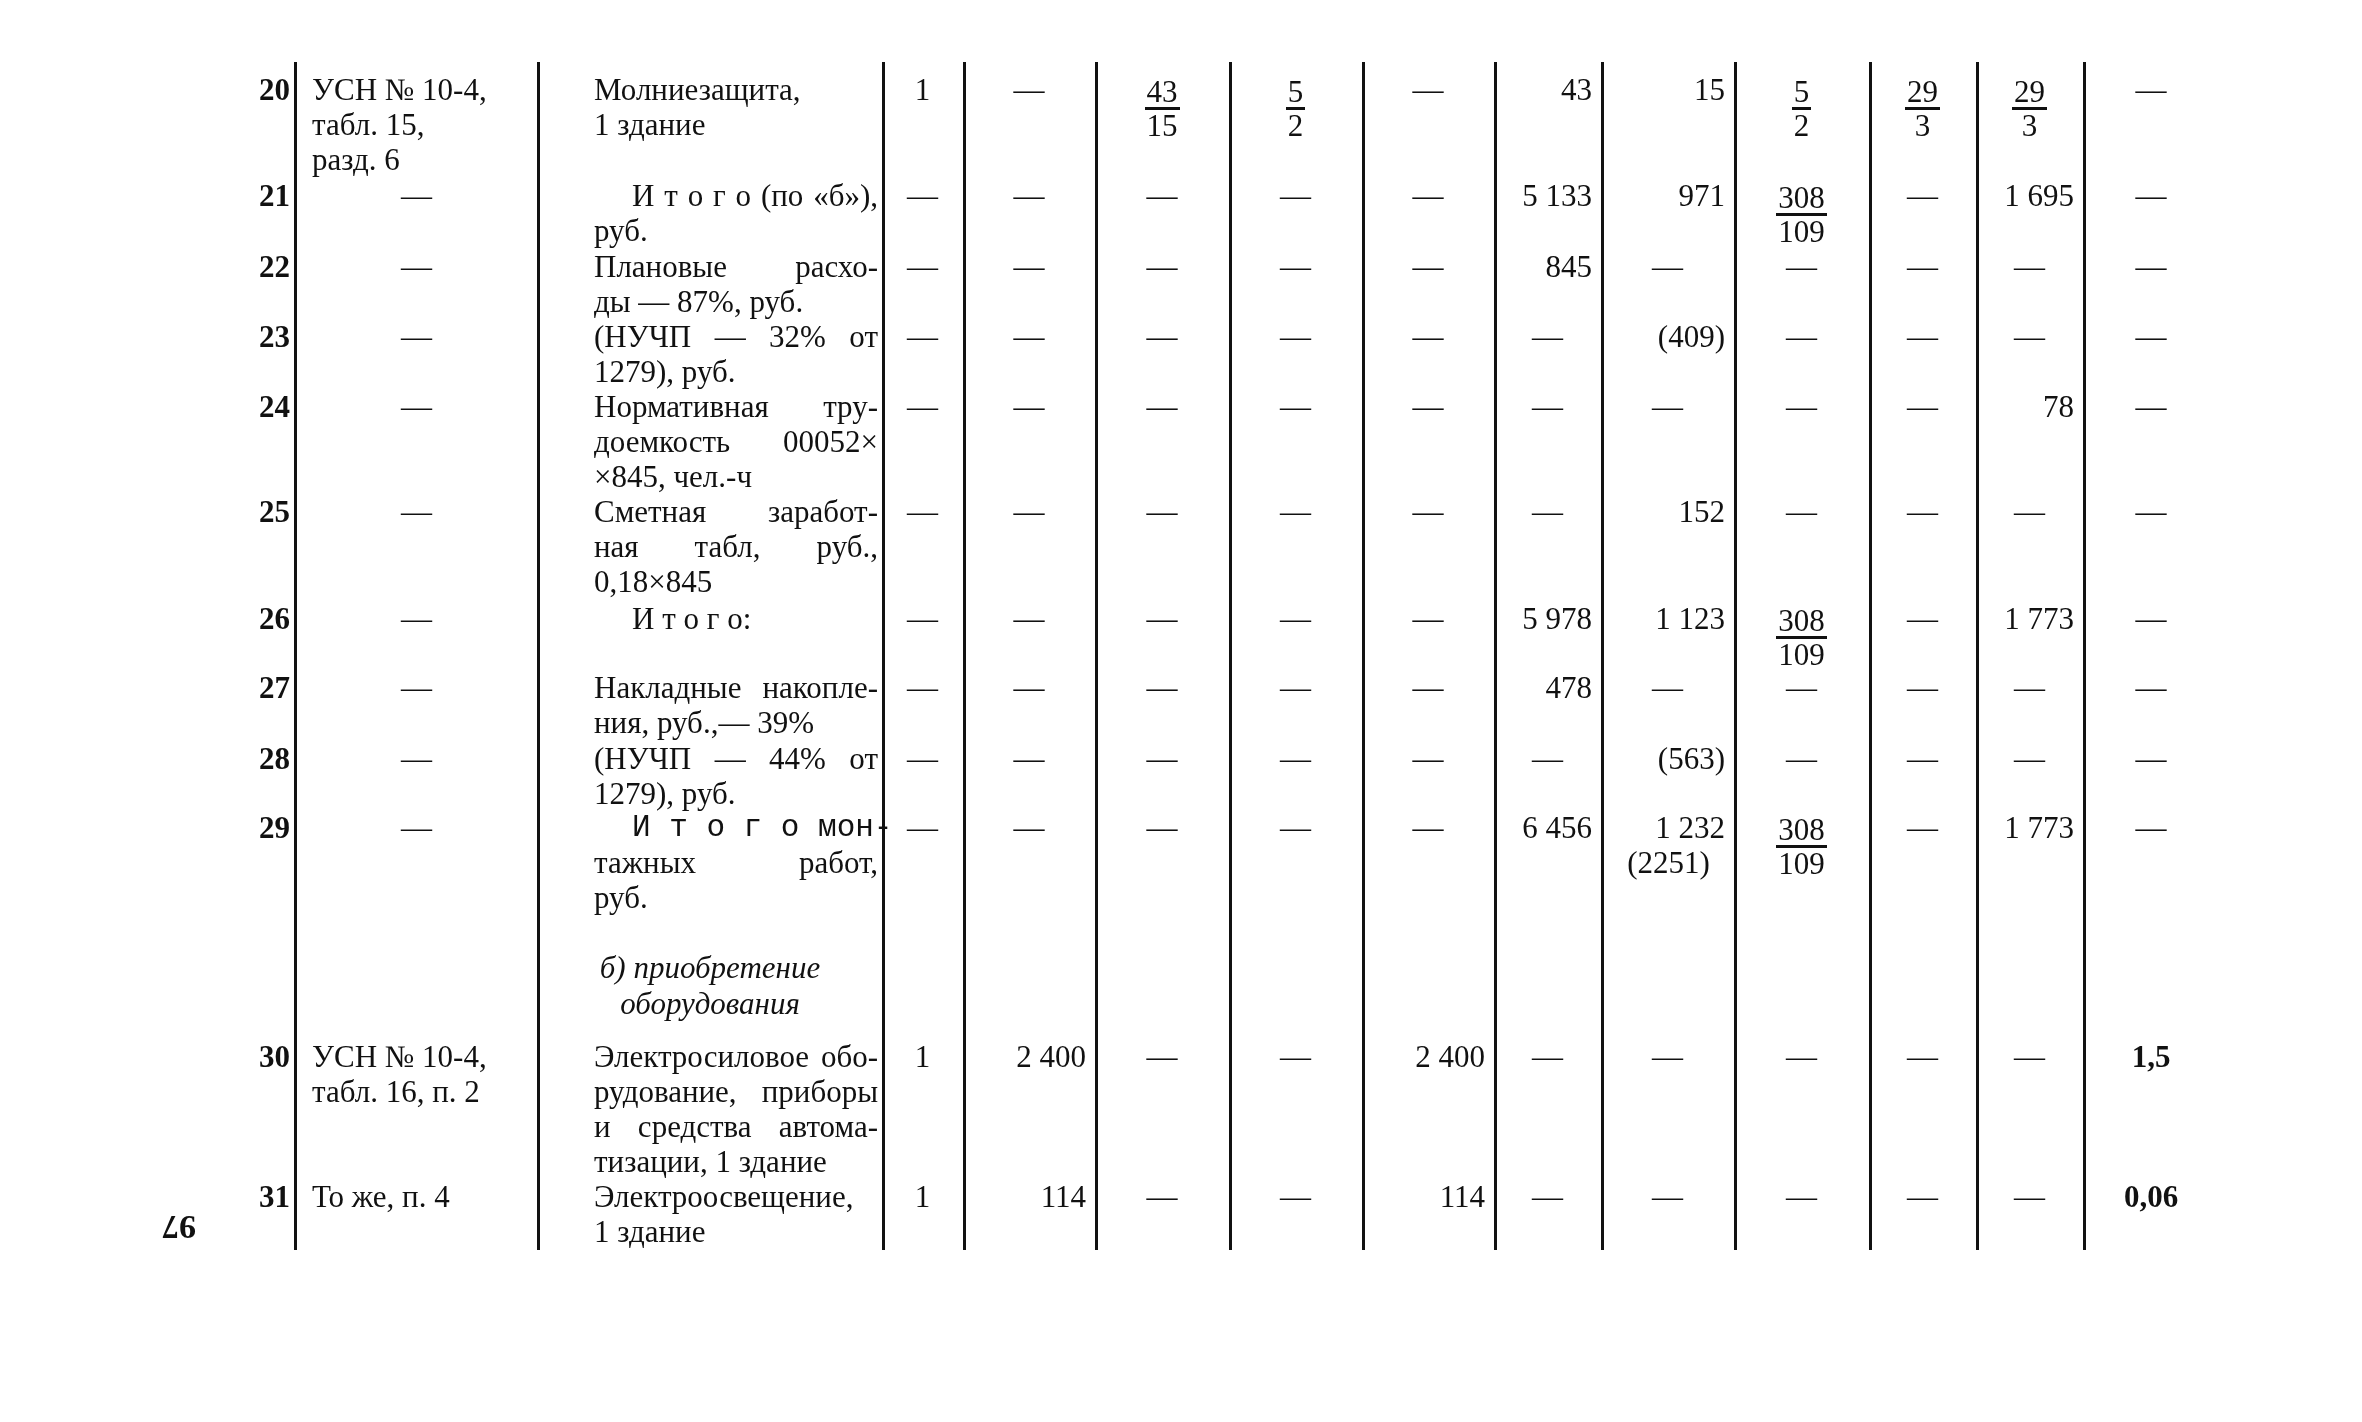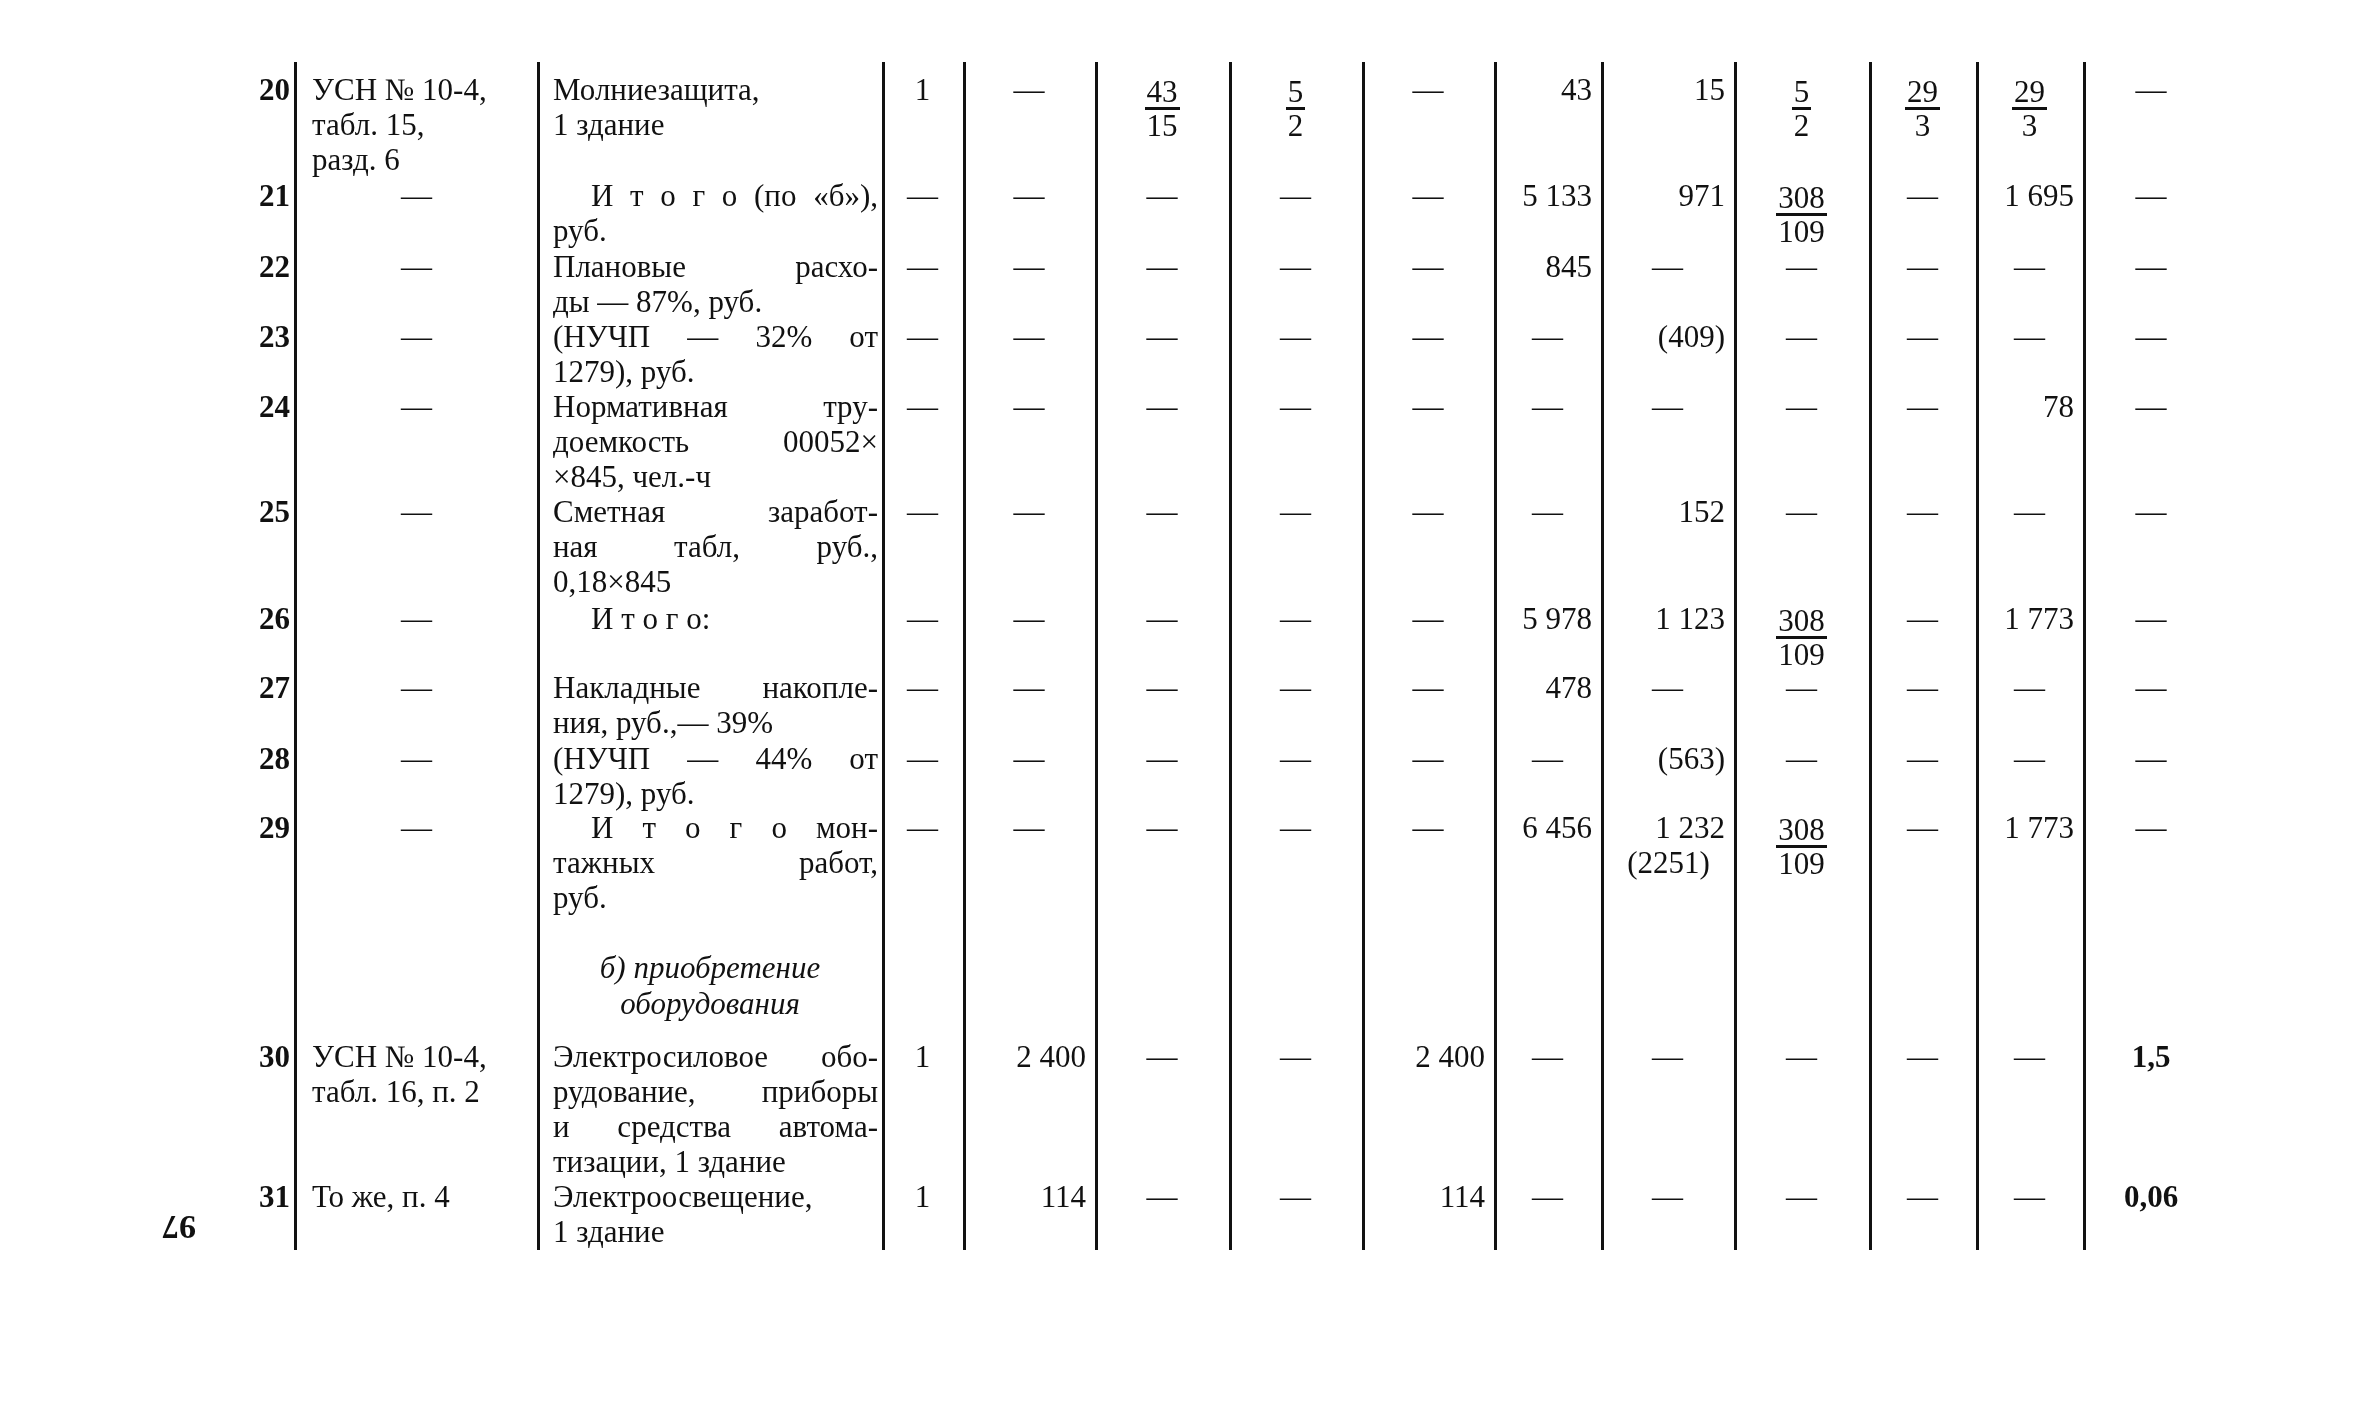--- a/index.html
+++ b/index.html
@@ -5,21 +5,21 @@
   html, body { margin:0; padding:0; background:#ffffff; }
   body { width:2362px; height:1422px; position:relative; overflow:hidden;
          font-family:"Liberation Serif", "DejaVu Serif", serif; color:#111; }
   .page { position:absolute; left:0; top:0; width:2362px; height:1422px; }
   .vline { position:absolute; width:3px; background:#111; }
   .cell { position:absolute; font-size:31px; line-height:35px; white-space:nowrap; }
   .num { text-align:right; font-weight:bold; }
   .c { text-align:center; }
   .r { text-align:right; }
   .desc { position:absolute; font-size:31px; line-height:35px; width:325px; text-align:justify; }
-  .desc .ln { display:block; text-align:justify; text-align-last:justify; height:35px; white-space:nowrap; }
+  .desc .ln { display:block; text-align:justify; text-align-last:justify; height:35px; white-space:nowrap;margin-left:41px; }
   .desc .ln.last { text-align-last:left; }
   .frac { display:inline-flex; flex-direction:column; align-items:center; line-height:31px; }
   .frac .n { border-bottom:3px solid #111; padding:0 2px; }
   .frac .d { padding:0 2px; }
   .italic { font-style:italic; text-align:center; }
   .pageno { position:absolute; font-size:34px; font-weight:bold; transform:rotate(180deg); }
 </style>
 </head>
 <body>
 
@@ -66,21 +66,21 @@
     </div><div class="cell c" style="left: 891px; width: 63px; top: 601px;">—</div><div class="cell c" style="left: 972px; width: 114px; top: 601px;">—</div><div class="cell c" style="left: 1104px; width: 116px; top: 601px;">—</div><div class="cell c" style="left: 1238px; width: 115px; top: 601px;">—</div><div class="cell c" style="left: 1371px; width: 114px; top: 601px;">—</div><div class="cell r" style="left: 1503px; width: 89px; top: 601px;">5 978</div><div class="cell r" style="left: 1610px; width: 115px; top: 601px;">1 123</div><div class="cell c" style="left: 1743px; width: 117px; top: 603px;"><span class="frac">
         <span class="n">308</span>
         <span class="d">109</span>
       </span></div><div class="cell c" style="left: 1878px; width: 89px; top: 601px;">—</div><div class="cell r" style="left: 1985px; width: 89px; top: 601px;">1 773</div><div class="cell c" style="left: 2092px; width: 118px; top: 601px;">—</div><div style="display: contents;"></div><div class="cell num" style="left: 230px; width: 60px; top: 670px;">27</div><div class="cell c" style="top: 670px; left: 298px; width: 237px;">—</div><div class="desc" style="left: 553px; top: 670px;">
       <span class="ln">Накладные накопле-</span>
       <span class="ln last">ния, руб.,— 39%</span>
     </div><div class="cell c" style="left: 891px; width: 63px; top: 670px;">—</div><div class="cell c" style="left: 972px; width: 114px; top: 670px;">—</div><div class="cell c" style="left: 1104px; width: 116px; top: 670px;">—</div><div class="cell c" style="left: 1238px; width: 115px; top: 670px;">—</div><div class="cell c" style="left: 1371px; width: 114px; top: 670px;">—</div><div class="cell r" style="left: 1503px; width: 89px; top: 670px;">478</div><div class="cell c" style="left: 1610px; width: 115px; top: 670px;">—</div><div class="cell c" style="left: 1743px; width: 117px; top: 670px;">—</div><div class="cell c" style="left: 1878px; width: 89px; top: 670px;">—</div><div class="cell c" style="left: 1985px; width: 89px; top: 670px;">—</div><div class="cell c" style="left: 2092px; width: 118px; top: 670px;">—</div><div style="display: contents;"></div><div class="cell num" style="left: 230px; width: 60px; top: 741px;">28</div><div class="cell c" style="top: 741px; left: 298px; width: 237px;">—</div><div class="desc" style="left: 553px; top: 741px;">
       <span class="ln">(НУЧП — 44% от</span>
       <span class="ln last">1279), руб.</span>
     </div><div class="cell c" style="left: 891px; width: 63px; top: 741px;">—</div><div class="cell c" style="left: 972px; width: 114px; top: 741px;">—</div><div class="cell c" style="left: 1104px; width: 116px; top: 741px;">—</div><div class="cell c" style="left: 1238px; width: 115px; top: 741px;">—</div><div class="cell c" style="left: 1371px; width: 114px; top: 741px;">—</div><div class="cell c" style="left: 1503px; width: 89px; top: 741px;">—</div><div class="cell r" style="left: 1610px; width: 115px; top: 741px;">(563)</div><div class="cell c" style="left: 1743px; width: 117px; top: 741px;">—</div><div class="cell c" style="left: 1878px; width: 89px; top: 741px;">—</div><div class="cell c" style="left: 1985px; width: 89px; top: 741px;">—</div><div class="cell c" style="left: 2092px; width: 118px; top: 741px;">—</div><div style="display: contents;"></div><div class="cell num" style="left: 230px; width: 60px; top: 810px;">29</div><div class="cell c" style="top: 810px; left: 298px; width: 237px;">—</div><div class="desc" style="left: 553px; top: 810px;">
-      <span class="ln" style="padding-left: 38px;">И т о г о мон-</span>
+      <span class="ln" style="padding-left: 38px; font-family: Liberation Mono, monospace;">И т о г о мон-</span>
       <span class="ln">тажных работ,</span>
       <span class="ln last">руб.</span>
     </div><div class="cell c" style="left: 891px; width: 63px; top: 810px;">—</div><div class="cell c" style="left: 972px; width: 114px; top: 810px;">—</div><div class="cell c" style="left: 1104px; width: 116px; top: 810px;">—</div><div class="cell c" style="left: 1238px; width: 115px; top: 810px;">—</div><div class="cell c" style="left: 1371px; width: 114px; top: 810px;">—</div><div class="cell r" style="left: 1503px; width: 89px; top: 810px;">6 456</div><div class="cell r" style="left: 1610px; width: 115px; top: 810px;">1 232</div><div class="cell c" style="left: 1743px; width: 117px; top: 812px;"><span class="frac">
         <span class="n">308</span>
         <span class="d">109</span>
       </span></div><div class="cell c" style="left: 1878px; width: 89px; top: 810px;">—</div><div class="cell r" style="left: 1985px; width: 89px; top: 810px;">1 773</div><div class="cell c" style="left: 2092px; width: 118px; top: 810px;">—</div><div class="cell c" style="left: 1606px; width: 125px; top: 845px;">(2251)</div><div style="display: contents;"></div><div class="cell num" style="left: 230px; width: 60px; top: 1039px;">30</div><div class="cell" style="top: 1039px; left: 312px;">УСН № 10-4,</div><div class="cell" style="top: 1074px; left: 312px;">табл. 16, п. 2</div><div class="desc" style="left: 553px; top: 1039px;">
       <span class="ln">Электросиловое обо-</span>
       <span class="ln">рудование, приборы</span>
       <span class="ln">и средства автома-</span>
       <span class="ln last">тизации, 1 здание</span>

